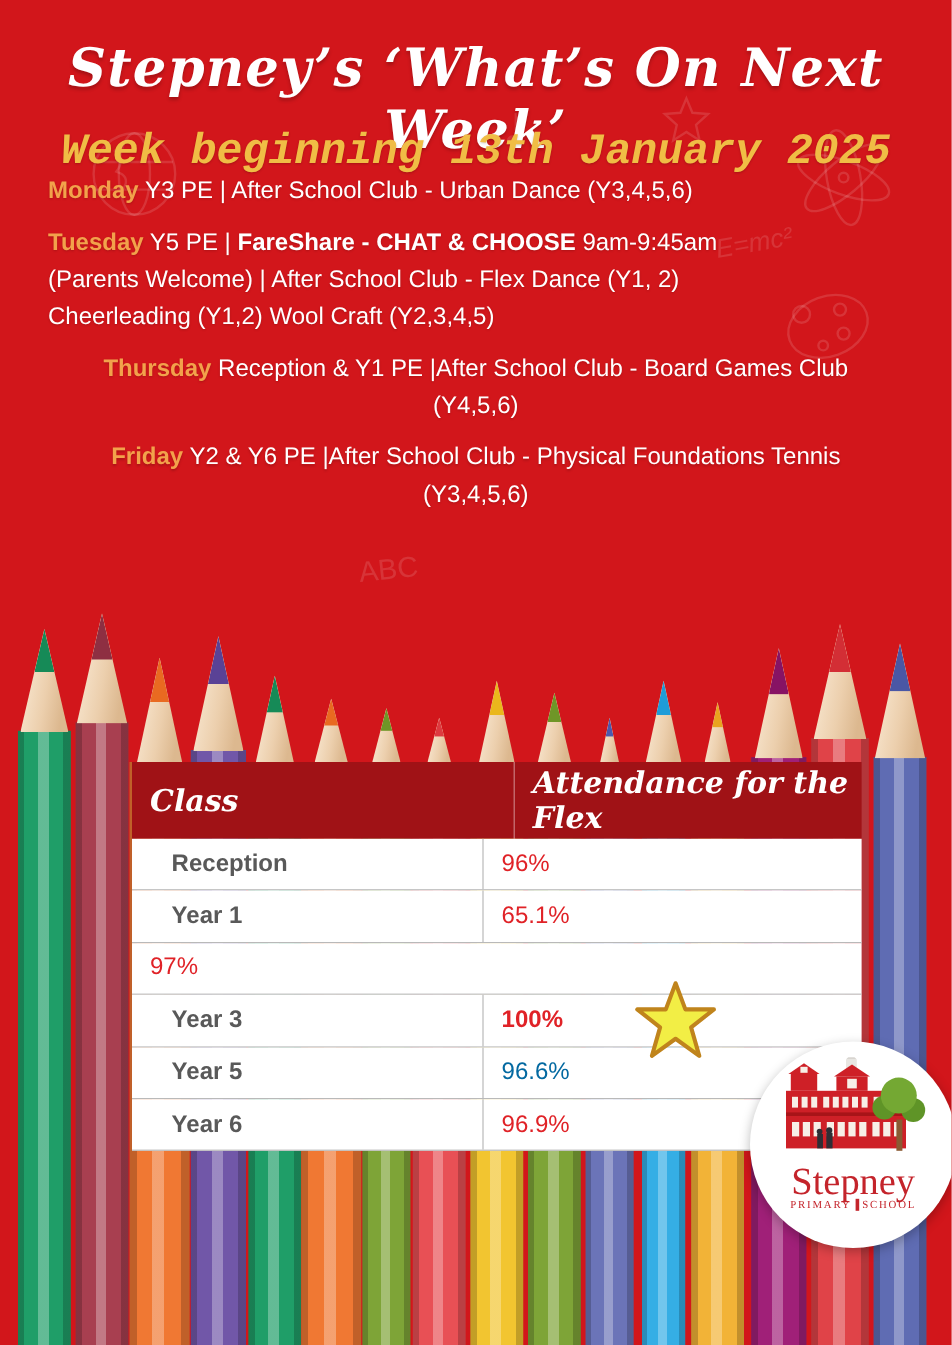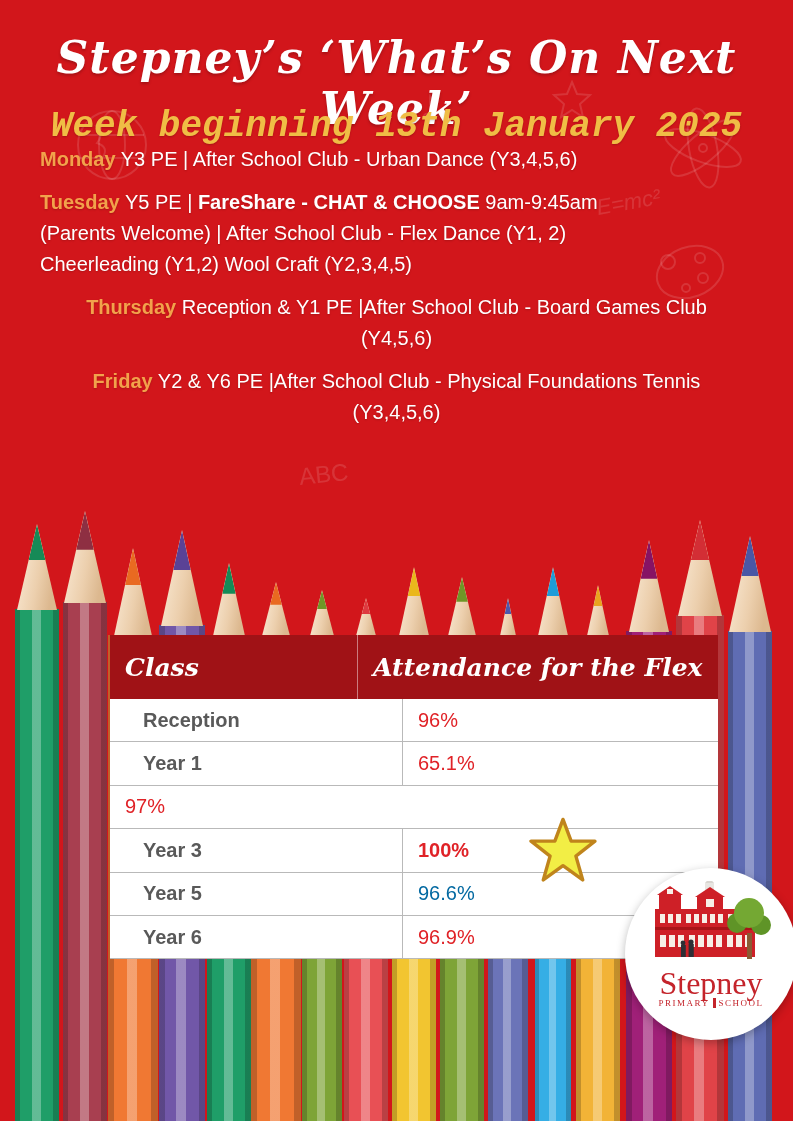--- a/index.html
+++ b/index.html
@@ -34,21 +34,21 @@
   .sched{margin-bottom:12px;white-space:pre-wrap;}
   .sched.center{text-align:center;}
   .day{font-weight:bold;}
   .seg-bold{font-weight:bold;}
 
   
   .attendance{position:absolute;left:110px;top:635px;width:608px;z-index:3;}
   .thead{display:flex;height:64px;background:#a01216;color:#fff;
          font-family:"DejaVu Serif",serif;font-style:italic;font-weight:bold;font-size:25px;}
   .th{display:flex;align-items:center;padding-left:15px;box-sizing:border-box;}
-  .th.c1{width:248px;border-right:1px solid rgba(255,255,255,.45);}
+  .th.c1{width:319px;border-right:1px solid rgba(255,255,255,.45);}
   .th.c2{flex:1;}
   .trow{display:flex;height:43.4px;background:#ffffff;border-bottom:1px solid #b9b9b9;
         font-size:20px;box-sizing:border-box;}
   .cell-class{width:293px;padding-left:33px;font-weight:bold;color:#595959;
         border-right:1px solid #b9b9b9;display:flex;align-items:center;box-sizing:border-box;}
   .cell-value{padding-left:15px;display:flex;align-items:center;}
   .trow.hl .cell-value{font-weight:bold;}
 
   
   .star{position:absolute;left:529px;top:817px;z-index:5;}

